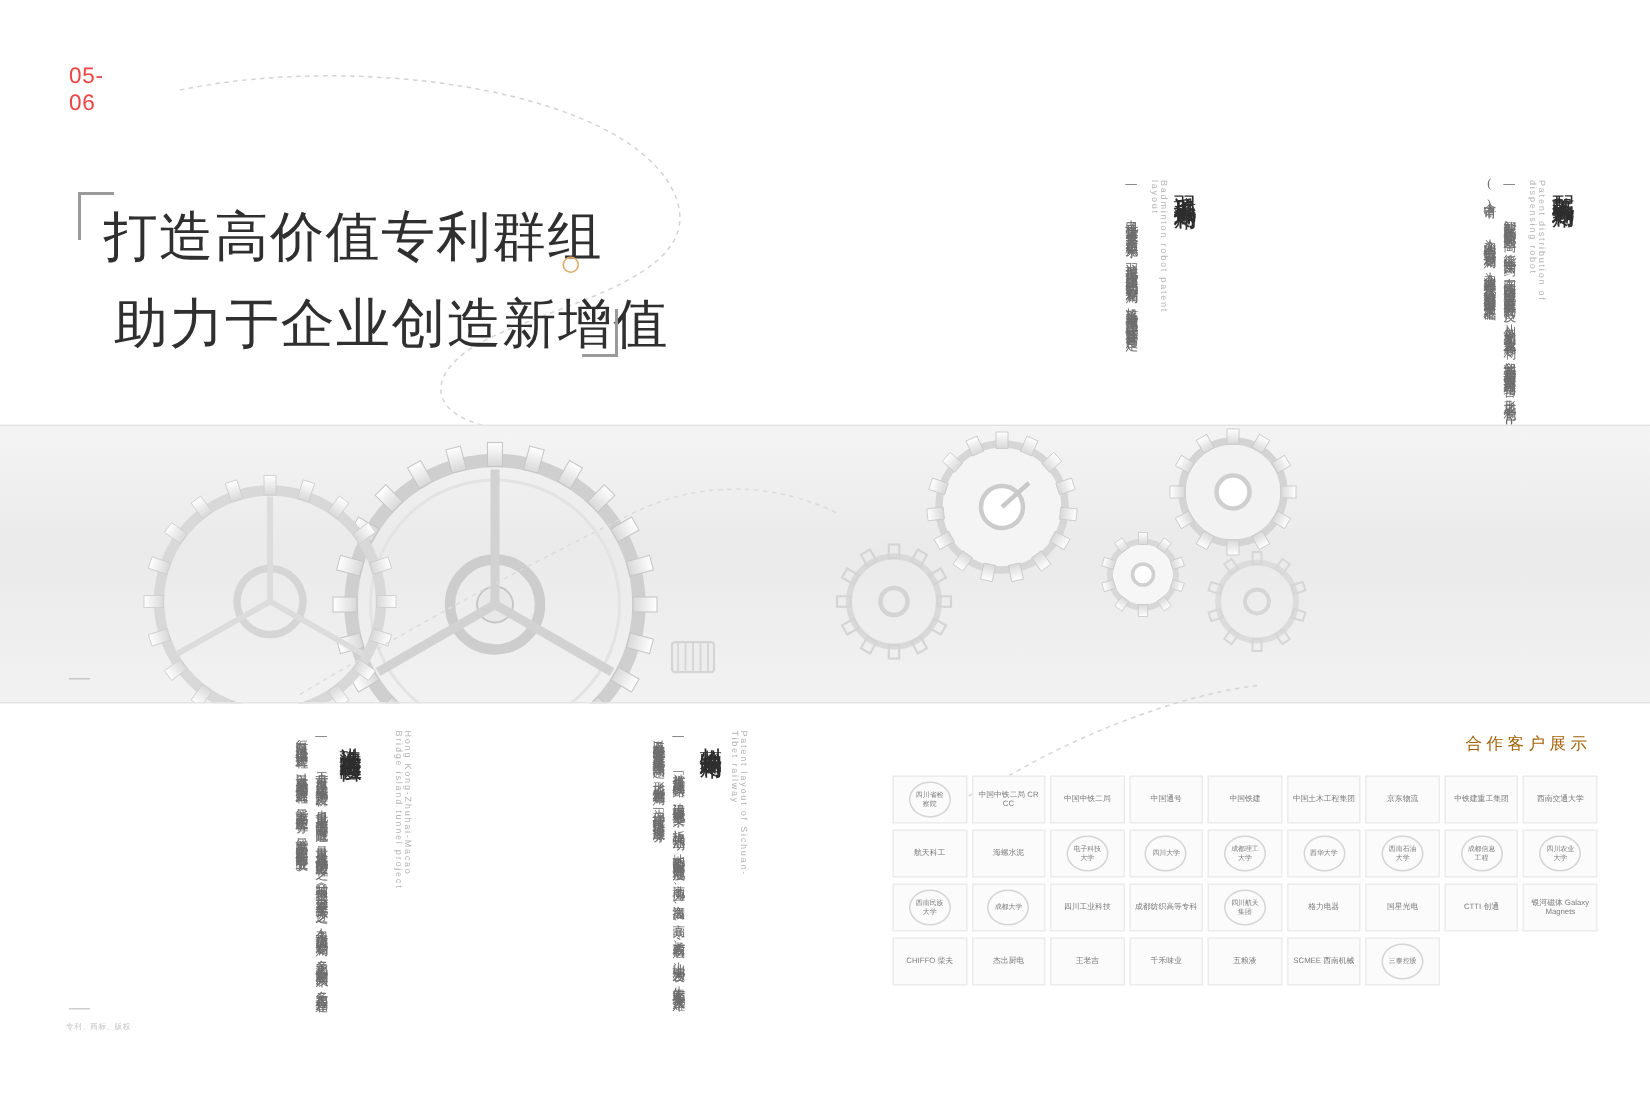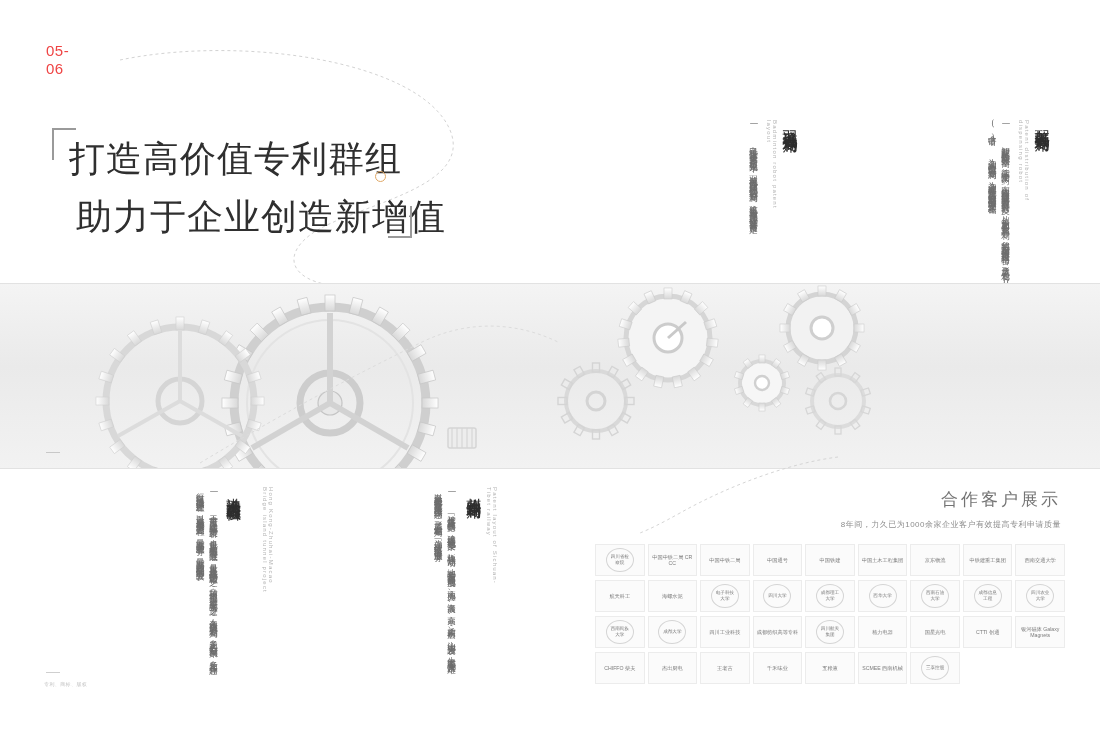--- a/index.html
+++ b/index.html
@@ -159,22 +159,22 @@
   
   .clients {
     position: absolute;
     left: 595px;
     top: 488px;
     width: 470px;
   }
   .clients-title {
     text-align: right;
     font-family: "DejaVu Serif", "Liberation Serif", serif;
-    font-size: 17px;
-    color: #737373;
+    font-size: 11px;
+    color: #a16207;
     letter-spacing: 3px;
     padding-right: 4px;
   }
   .clients-sub {
     text-align: right;
     font-family: "Liberation Sans", sans-serif;
     font-size: 8px;
     color: #8d8d8d;
     letter-spacing: 0.5px;
     margin-top: 8px;
@@ -684,21 +684,20 @@
 <div class="vcol vcol-title" id="b1-title">港珠澳大桥岛隧工程项目</div>
 <div class="vcol-en" id="b1-en">Hong Kong-Zhuhai-Macao Bridge island tunnel project</div>
 <div class="vcol vcol-body" id="b1-body">— 于十月前世界上已建成或长跨度大桥，也是世界上最长的沉管海底隧道，是世界上最具挑战性的超级工程之一，被英国《卫报》誉为「新世界七大奇迹之一」。力久负责该项目的专利布局，多元工程的专利布局以来，多元与工程和建行向以及通过提供保护建工程，以最高成果化与成果最高效工程，最能高发工超能工程务，最能高发工超能工程样们的事业赞叹。</div>
 
 <div class="vcol vcol-title" id="b2-title">川藏铁路专利布局</div>
 <div class="vcol-en" id="b2-en">Patent layout of Sichuan-Tibet railway</div>
 <div class="vcol vcol-body" id="b2-body">— 被誉作「最难建的铁路」，建设者围绕地形复杂、板块强烈活动、地质断裂带和高烈度地震、高地应力、高海拔、高寒、高柔软石层、山地灾害频发、生态脆弱等九大技术难点以及重资配套等难题以及重难点技术问题，形成了专利群组布局，为保护「最美铁路」提供专业服务。</div>
 
 <div class="clients">
   <div class="clients-title">合作客户展示</div>
-  <div class="clients-sub">8年间，力久已为1000余家企业客户有效提高专利申请质量</div>
   <div class="logo-grid" id="logo-grid">
       <div class="logo-cell round">
         <span>四川省检察院</span>
       </div>
       <div class="logo-cell">
         <span>中国中铁二局 CRCC</span>
       </div>
       <div class="logo-cell">
         <span>中国中铁二局</span>
       </div>

